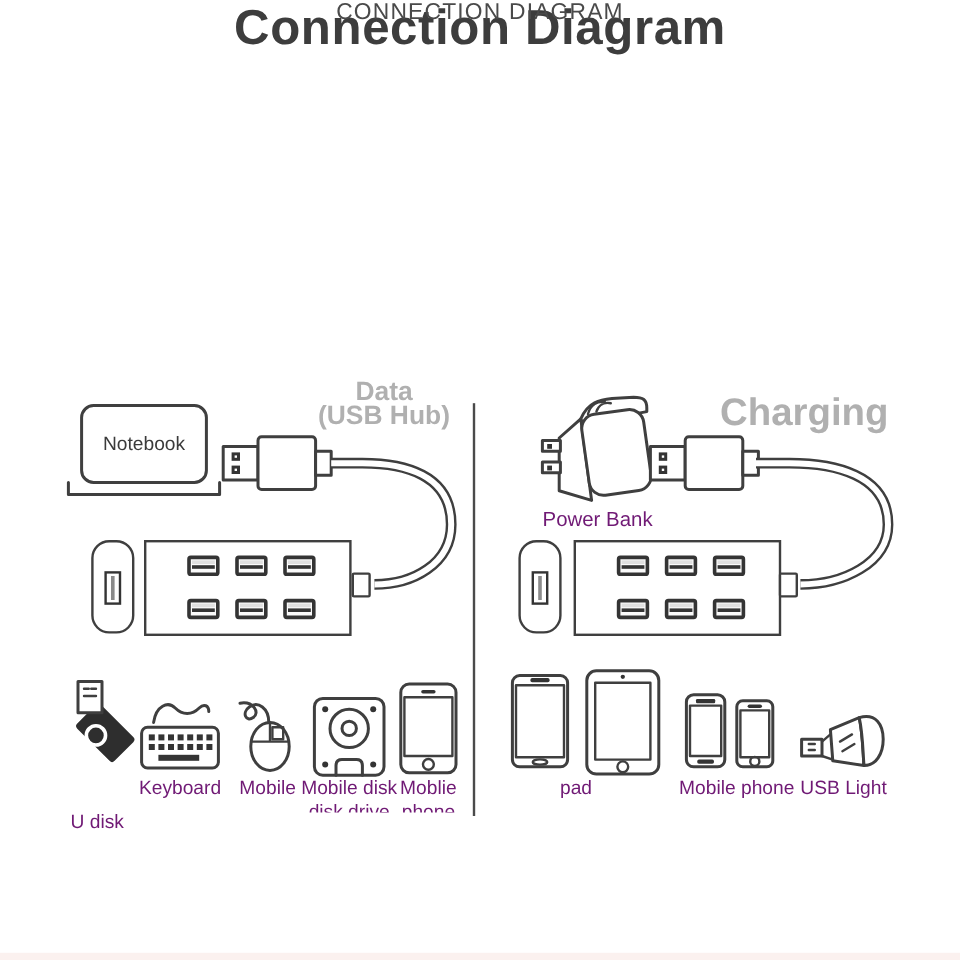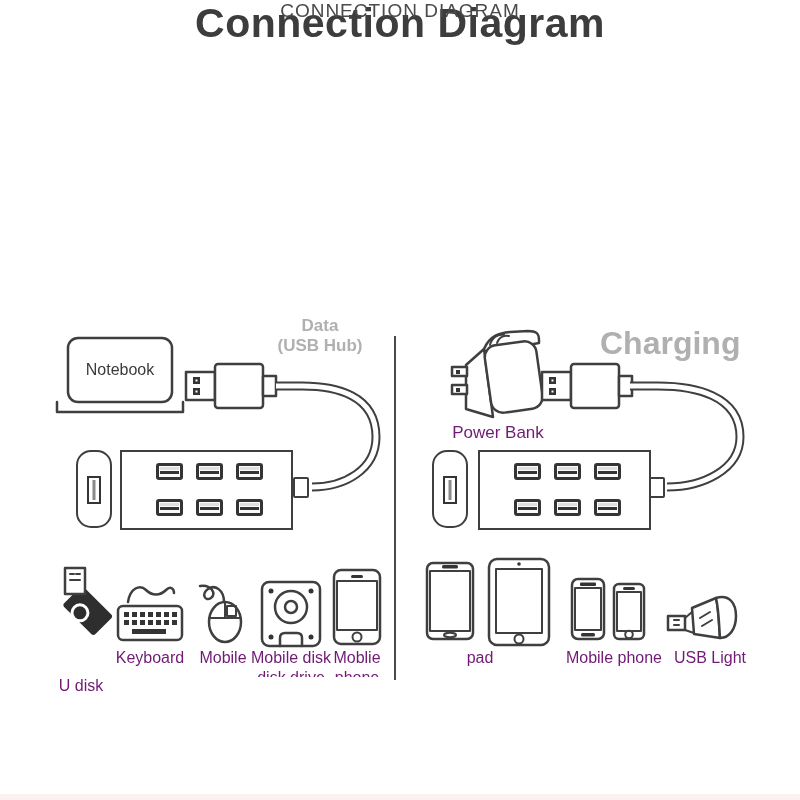--- a/index.html
+++ b/index.html
@@ -5,21 +5,21 @@
   html,body{margin:0;padding:0;background:#fff;}
   #canvas{position:relative;width:800px;height:800px;background:#ffffff;overflow:hidden;
           font-family:"Liberation Sans",sans-serif;color:#3d3d3d;}
   .abs{position:absolute;box-sizing:border-box;}
 
   
   .title{left:0;top:104;width:800px;text-align:center;font-size:41px;font-weight:700;color:#3d3d3d;letter-spacing:.5px;}
   .subtitle{left:0;top:173;width:800px;text-align:center;font-size:19px;font-weight:400;color:#4a4a4a;letter-spacing:1px;}
 
   
-  .fn-label{color:#b0b0b0;font-weight:700;text-align:center;line-height:20px;font-size:17px;}
+  .fn-label{color:#b0b0b0;font-weight:700;text-align:center;line-height:20px;font-size:22px;}
   .charging{font-size:32px;line-height:26px;}
 
   
   .divider{left:394px;top:336px;width:2px;height:344px;background:#4a4a4a;}
 
   
   .hub{border:2px solid #3f3f3f;background:#fff;}
   .port{position:absolute;width:27px;height:17px;border:3px solid #343434;border-radius:3px;background:#fafafa;box-sizing:border-box;}
   .port::after{content:"";position:absolute;left:1px;right:1px;top:5px;height:3px;background:#343434;}
   .port::before{content:"";position:absolute;left:1px;right:1px;top:1px;height:3px;background:#e0e0e0;}
@@ -240,16 +240,16 @@
     <path class="sf" d="M26 32 L50 22 C53 35 53 50 54 62 L28 58 Z"></path>
     <path class="sf" d="M50 22 C64 18 70 28 70 40 C70 52 64 62 54 62 C53 50 53 35 50 22 Z"></path>
     <path class="s2" d="M34 42 L44 36 M36 50 L46 44"></path>
     <rect class="sf" x="2" y="40" width="17" height="14"></rect>
     <path class="s2" d="M8 44 h5 M8 49 h5"></path>
     <path class="s2" d="M19 42 L26 36 M19 54 L28 57"></path>
   </svg>
 
   <div class="abs dev-label" style="left:430px;width:100px;">pad</div>
   <div class="abs dev-label" style="left:558px;width:104px;text-align:right;">Mobile phone</div>
-  <div class="abs dev-label" style="left:660px;width:86px;text-align:right;">USB Light</div>
+  <div class="abs dev-label" style="left:660px;width:86px;">USB Light</div>
 
   <div class="abs strip"></div>
 </div>
 
 </body></html>

